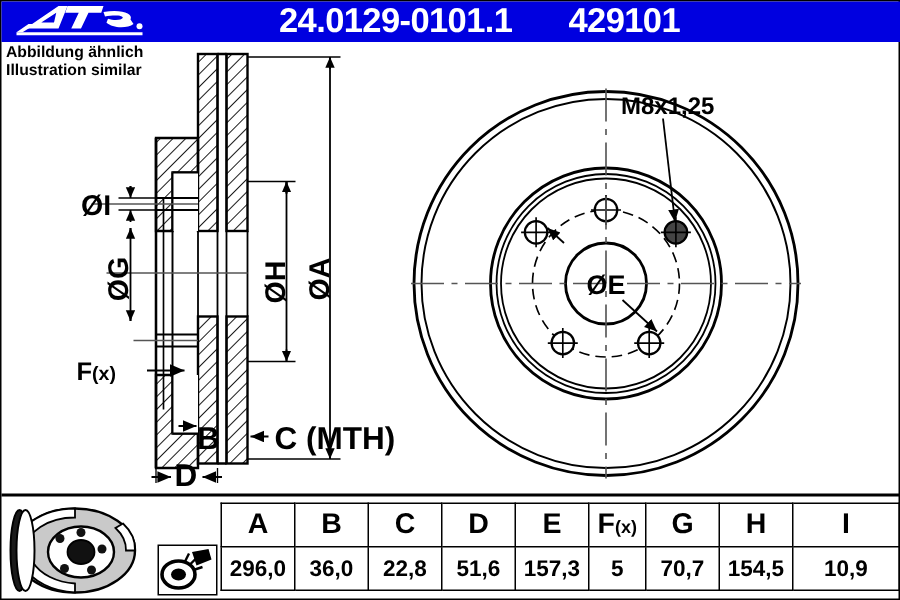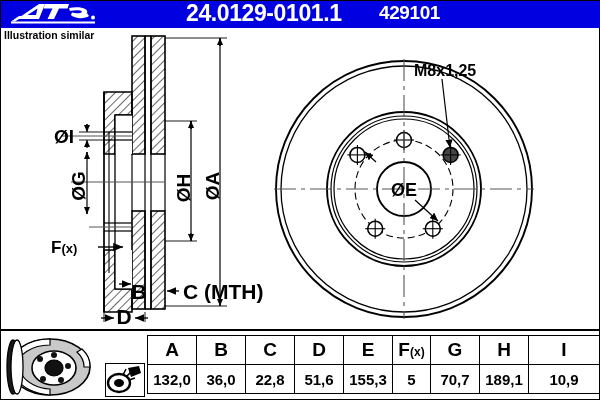--- a/index.html
+++ b/index.html
@@ -28,21 +28,21 @@
   }
   .partno{
     position:absolute;left:185px;top:-2px;
     color:#ffffff;font-size:23px;font-weight:bold;
     letter-spacing:-0.4px;line-height:28px;
     font-family:"Liberation Sans", sans-serif;
     white-space:nowrap;
   }
   .refno{
     position:absolute;left:378px;top:-2px;
-    color:#ffffff;font-size:19px;font-weight:bold;
+    color:#ffffff;font-size:23px;font-weight:bold;
     letter-spacing:-0.4px;line-height:28px;
     white-space:nowrap;
   }
 
   
   .note{
     position:absolute;left:3px;top:28px;
     font-size:10.5px;font-weight:bold;color:#000;
     line-height:12px;white-space:nowrap;
   }
@@ -106,20 +106,21 @@
           <path d="M2 19.5 L86 19.5 L86 21.5 L2 21.5 Z"></path>
           <path d="M2 19.5 L10 14 L15 14 L6 19.5 Z"></path>
         </g>
       </svg>
     </div>
     <div class="partno">24.0129-0101.1</div>
     <div class="refno">429101</div>
   </div>
 
   <div class="note">
+    <div>Abbildung ähnlich</div>
     <div>Illustration similar</div>
   </div>
 
   <div class="draw">
     <svg width="600" height="301" viewBox="0 0 600 301">
 
       <defs>
         <pattern id="hatch" width="6" height="6" patternTransform="rotate(45)" patternUnits="userSpaceOnUse">
           <line x1="0" y1="0" x2="0" y2="6" stroke="#000" stroke-width="1.2"></line>
         </pattern>
@@ -349,26 +350,26 @@
         <td class="c-b">B</td>
         <td class="c-c">C</td>
         <td class="c-d">D</td>
         <td class="c-e">E</td>
         <td class="c-f"><span>F</span><span class="fsub">(x)</span></td>
         <td class="c-g">G</td>
         <td class="c-h">H</td>
         <td class="c-i">I</td>
       </tr>
       <tr class="vals">
-        <td class="c-a">132,0</td>
+        <td class="c-a">296,0</td>
         <td class="c-b">36,0</td>
         <td class="c-c">22,8</td>
         <td class="c-d">51,6</td>
-        <td class="c-e">155,3</td>
+        <td class="c-e">157,3</td>
         <td class="c-f">5</td>
         <td class="c-g">70,7</td>
-        <td class="c-h">189,1</td>
+        <td class="c-h">154,5</td>
         <td class="c-i">10,9</td>
       </tr>
     </tbody>
       </table>
   </div>
 </div>
 
 </body></html>

